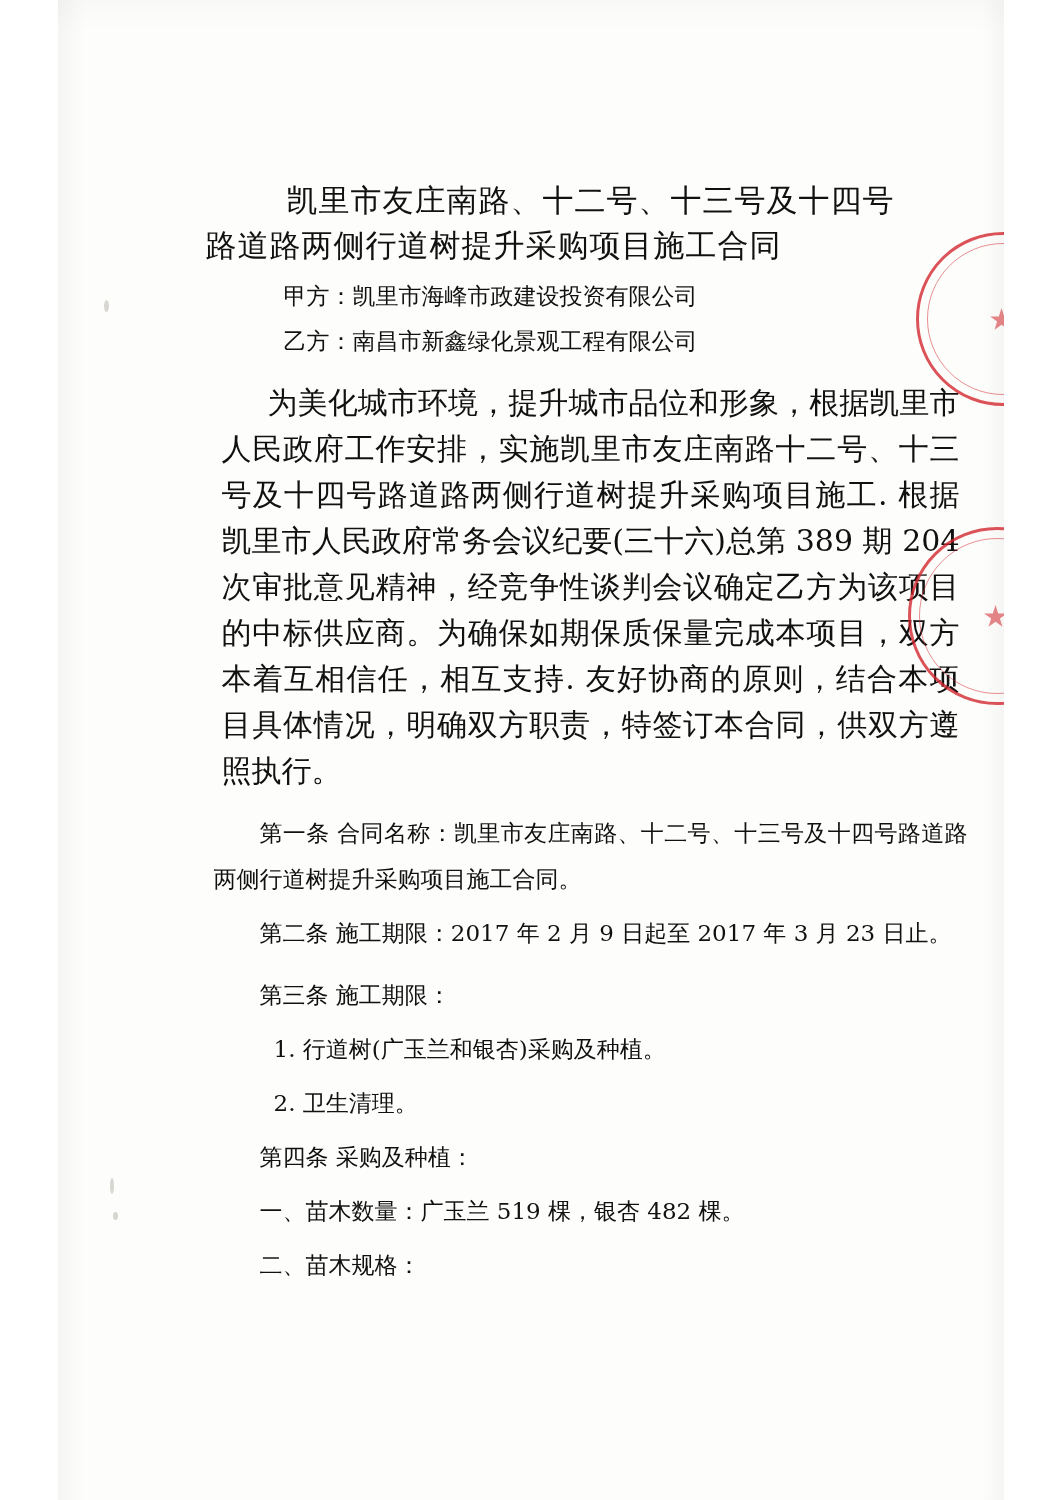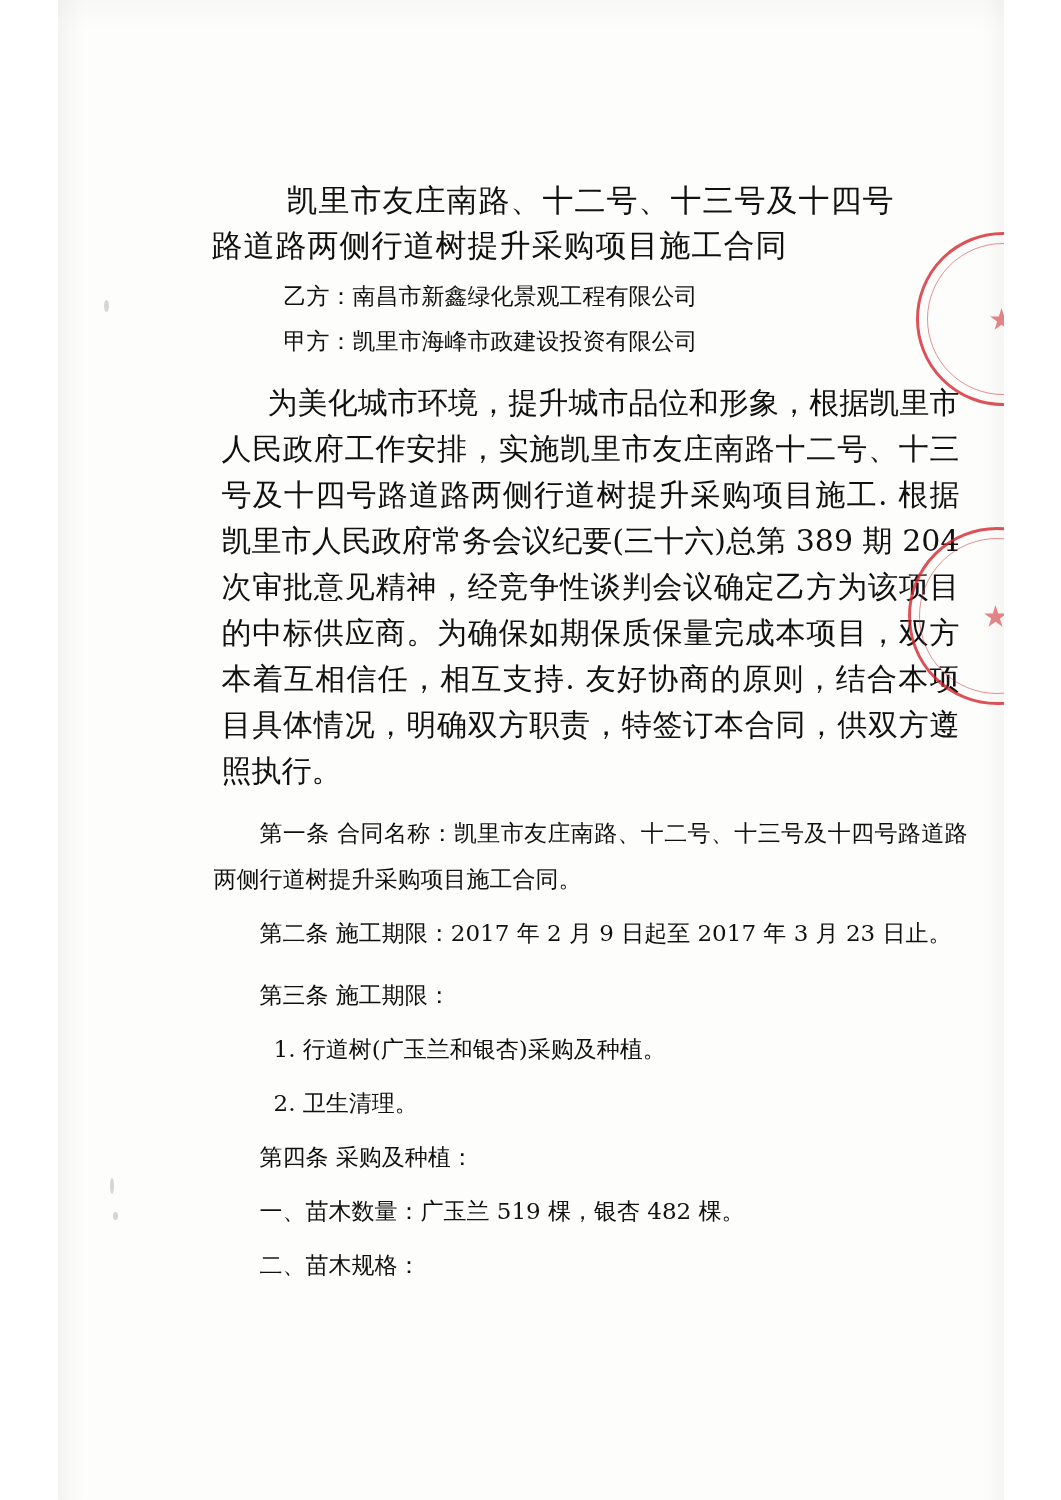--- a/index.html
+++ b/index.html
@@ -48,21 +48,20 @@
     line-height: 45px;
     text-align: center;
     letter-spacing: 1px;
     font-weight: 500;
     margin: 0 0 6px 0;
     font-family: "DejaVu Serif", "Liberation Serif", serif;
   }
   .doc-title .l2 {
     display: block;
     text-align: left;
-    margin-left: 6px;
   }
 
   .party {
     font-size: 23px;
     line-height: 45px;
     margin: 0;
     text-indent: 78px;
   }
 
   .body-par {
@@ -157,22 +156,22 @@
   <div class="speck" style="left:52px; top:1178px; width:4px; height:16px;"></div>
   <div class="speck" style="left:55px; top:1212px; width:5px; height:8px;"></div>
 
   <div class="content">
 
     <h1 class="doc-title">
       <span>凯里市友庄南路、十二号、十三号及十四号</span>
       <span class="l2">路道路两侧行道树提升采购项目施工合同</span>
     </h1>
 
+    <p class="party">甲方：凯里市海峰市政建设投资有限公司</p>
     <p class="party">乙方：南昌市新鑫绿化景观工程有限公司</p>
-    <p class="party">甲方：凯里市海峰市政建设投资有限公司</p>
 
     <p class="body-par">为美化城市环境，提升城市品位和形象，根据凯里市人民政府工作安排，实施凯里市友庄南路十二号、十三号及十四号路道路两侧行道树提升采购项目施工. 根据凯里市人民政府常务会议纪要(三十六)总第 389 期 204 次审批意见精神，经竞争性谈判会议确定乙方为该项目的中标供应商。为确保如期保质保量完成本项目，双方本着互相信任，相互支持. 友好协商的原则，结合本项目具体情况，明确双方职责，特签订本合同，供双方遵照执行。</p>
 
     <p class="clause">第一条  合同名称：凯里市友庄南路、十二号、十三号及十四号路道路两侧行道树提升采购项目施工合同。</p>
     <p class="clause">第二条  施工期限：2017 年 2 月 9 日起至 2017 年 3 月 23 日止。</p>
     <p class="clause gap">第三条  施工期限：</p>
     <p class="clause sub">1. 行道树(广玉兰和银杏)采购及种植。</p>
     <p class="clause sub">2. 卫生清理。</p>
     <p class="clause">第四条  采购及种植：</p>
     <p class="clause">一、苗木数量：广玉兰 519 棵，银杏 482 棵。</p>

